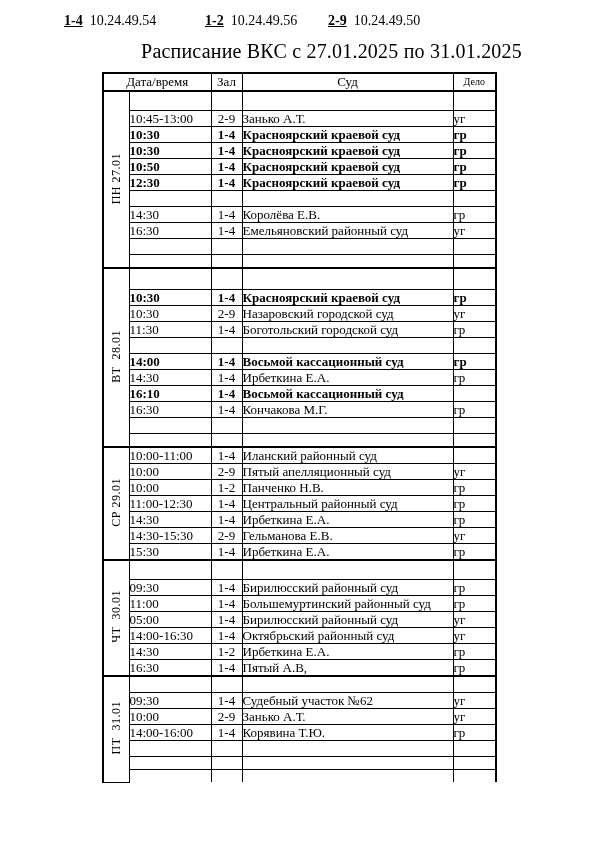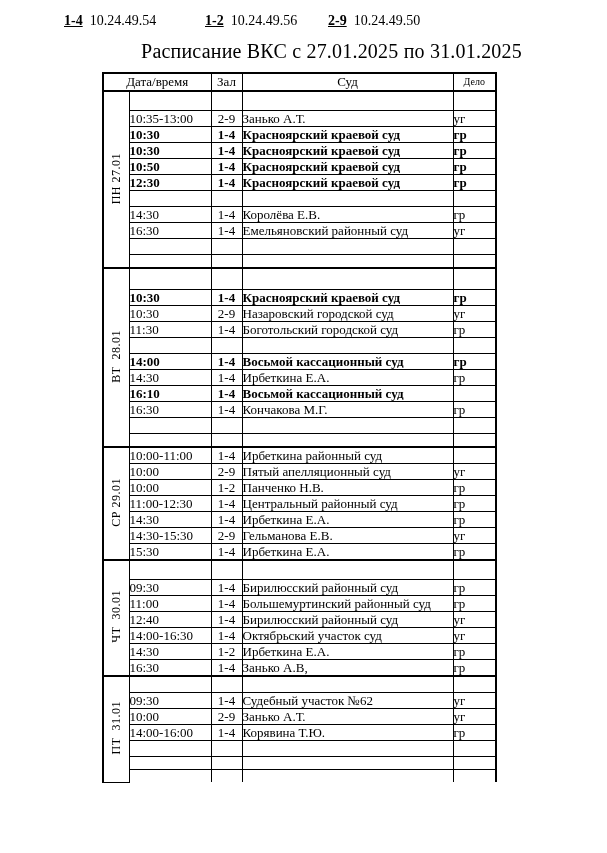--- a/index.html
+++ b/index.html
@@ -69,21 +69,21 @@
   </tr>
 
   <tr class="r e18 gf">
     <td class="day" rowspan="11"><span class="rot">ПН 27.01</span></td>
     <td class="time"></td>
         <td class="hall"></td>
         <td class="court"></td>
         <td class="case"></td>
   </tr>
   <tr class="r">
-        <td class="time">10:35-13:00</td>
+        <td class="time">10:45-13:00</td>
         <td class="hall">2-9</td>
         <td class="court">Занько А.Т.</td>
         <td class="case">уг</td>
       </tr>
   <tr class="r b">
         <td class="time">10:30</td>
         <td class="hall">1-4</td>
         <td class="court">Красноярский краевой суд</td>
         <td class="case">гр</td>
       </tr>
@@ -201,21 +201,21 @@
         <td class="time"></td>
         <td class="hall"></td>
         <td class="court"></td>
         <td class="case"></td>
       </tr>
 
   <tr class="r gf">
     <td class="day" rowspan="7"><span class="rot">СР 29.01</span></td>
     <td class="time">10:00-11:00</td>
         <td class="hall">1-4</td>
-        <td class="court">Ирбеткина районный суд</td>
+        <td class="court">Иланский районный суд</td>
         <td class="case"></td>
   </tr>
   <tr class="r">
         <td class="time">10:00</td>
         <td class="hall">2-9</td>
         <td class="court">Пятый апелляционный суд</td>
         <td class="case">уг</td>
       </tr>
   <tr class="r">
         <td class="time">10:00</td>
@@ -261,41 +261,41 @@
         <td class="court">Бирилюсский районный суд</td>
         <td class="case">гр</td>
       </tr>
   <tr class="r">
         <td class="time">11:00</td>
         <td class="hall">1-4</td>
         <td class="court">Большемуртинский районный суд</td>
         <td class="case">гр</td>
       </tr>
   <tr class="r">
-        <td class="time">12:40</td>
+        <td class="time">05:00</td>
         <td class="hall">1-4</td>
         <td class="court">Бирилюсский районный суд</td>
         <td class="case">уг</td>
       </tr>
   <tr class="r">
         <td class="time">14:00-16:30</td>
         <td class="hall">1-4</td>
-        <td class="court">Октябрьский участок суд</td>
+        <td class="court">Октябрьский районный суд</td>
         <td class="case">уг</td>
       </tr>
   <tr class="r">
         <td class="time">14:30</td>
         <td class="hall">1-2</td>
         <td class="court">Ирбеткина Е.А.</td>
         <td class="case">гр</td>
       </tr>
   <tr class="r">
         <td class="time">16:30</td>
         <td class="hall">1-4</td>
-        <td class="court">Занько А.В,</td>
+        <td class="court">Пятый А.В,</td>
         <td class="case">гр</td>
       </tr>
 
   <tr class="r gf">
     <td class="day" rowspan="7"><span class="rot">ПТ  31.01</span></td>
     <td class="time"></td>
         <td class="hall"></td>
         <td class="court"></td>
         <td class="case"></td>
   </tr>

